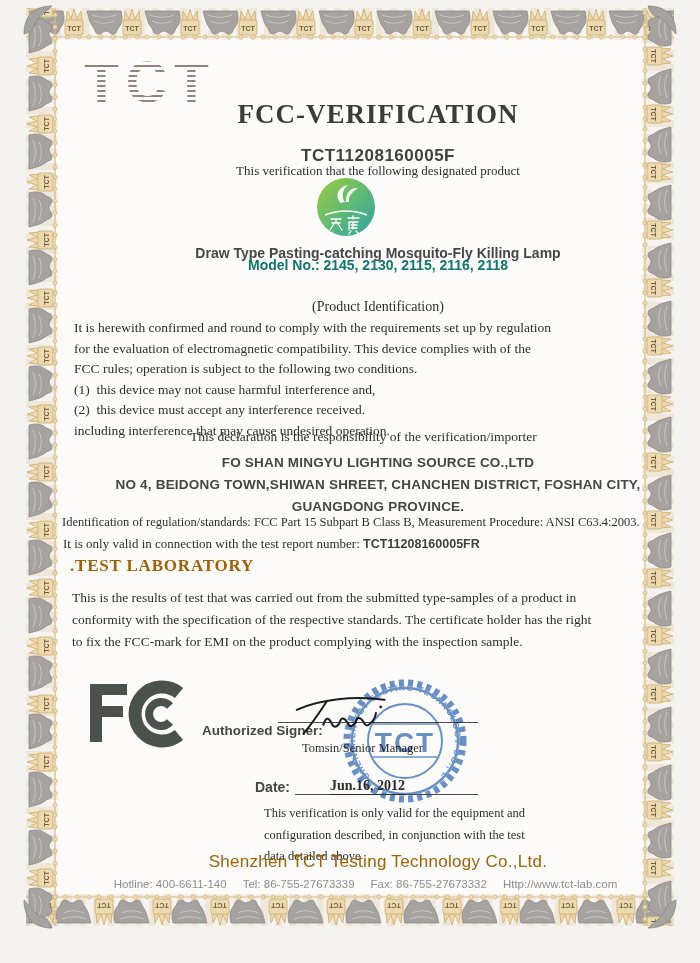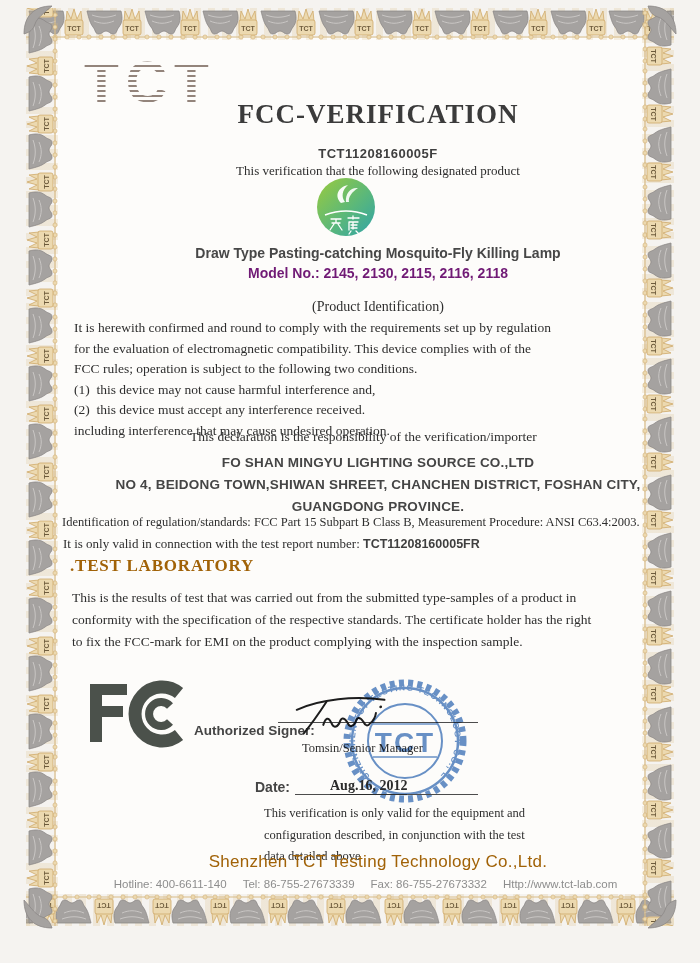--- a/index.html
+++ b/index.html
@@ -19,44 +19,44 @@
   .band svg { flex:0 0 auto; }
 
   
   .tct-logo { position:absolute; left:84px; top:50px; height:64px; }
   .tct-logo .word { font-family:"Liberation Sans", sans-serif; font-weight:bold; font-size:57px;
                     letter-spacing:7px; color:#93847b; line-height:64px; }
   .tct-logo .stripes { position:absolute; inset:0;
     background:repeating-linear-gradient(180deg, rgba(253,252,250,0) 0 2.5px, #fdfcfa 2.5px 5px); }
 
   .title { top:99px; font-weight:bold; font-size:27px; letter-spacing:1px; color:#3b3b3b; }
-  .certno { top:146px; font-weight:bold; font-size:13px; letter-spacing:.5px; color:#3f3f3f; }
+  .certno { top:146px; font-weight:bold; font-size:17px; letter-spacing:.5px; color:#3f3f3f; }
   .intro { top:163px; font-size:13px; }
 
   .brand-circle { position:absolute; left:317px; top:178px; width:58px; height:58px; border-radius:50%;
     background:linear-gradient(135deg,#9bcb3d 0%,#5cb879 55%,#2fa3a8 100%); }
 
   .product { top:245px; font-weight:bold; font-size:14px; color:#474747; }
-  .models  { top:265px; font-weight:bold; font-size:14px; color:#701a75; }
+  .models  { top:257px; font-weight:bold; font-size:14px; color:#0f766e; }
   .prodid  { top:299px; font-size:14px; }
 
   .bodyblock { left:74px; top:318px; width:556px; font-size:13.5px; line-height:20.5px; }
   .declaration { left:190px; top:429px; font-size:13.5px; }
 
   .mfg { font-weight:bold; font-size:13.5px; color:#454545; letter-spacing:.2px; }
   .regline { left:62px; top:515px; font-size:12.5px; white-space:nowrap; }
   .reportline { left:63px; top:536px; font-size:13px; white-space:nowrap; }
   .reportline b { font-family:"Liberation Sans", sans-serif; font-size:12.5px; color:#3f3f3f; }
 
   .labhead { left:70px; top:556px; font-weight:bold; font-size:17px; letter-spacing:.8px; color:#a16207; }
   .lablines { left:72px; top:587px; width:540px; font-size:13.5px; line-height:22px; }
 
   .rule { position:absolute; border-bottom:1.4px solid #4c4c4c; }
 
-  .signlabel { left:194px; top:723px; font-weight:bold; font-size:13.5px; color:#454545; }
+  .signlabel { left:202px; top:723px; font-weight:bold; font-size:13.5px; color:#454545; }
   .signername { left:302px; top:741px; font-size:12.5px; }
   .datelabel { left:255px; top:779px; font-weight:bold; font-size:14px; color:#454545; }
   .dateval  { left:330px; top:778px; font-weight:bold; font-size:14px; color:#2b2b2b; }
   .notes { left:264px; top:803px; font-size:12.5px; line-height:21.5px; }
 
   .footco { top:852px; font-size:17px; color:#a16207; letter-spacing:.3px; }
   .contact { position:absolute; left:56px; top:878px; width:619px; display:flex; justify-content:center; gap:16px;
              font-size:11.5px; color:#8d8d8d;text-align:center; }
 
   .stamp { position:absolute; left:341px; top:677px; opacity:.85; mix-blend-mode:multiply; }
@@ -897,21 +897,21 @@
     <text font-family="Liberation Sans, sans-serif" font-size="8.5" font-weight="bold" fill="#4e7fc0" letter-spacing="1.1">
       <textPath href="#stamp-ring-path">SHENZHEN TCT TESTING TECHNOLOGY CO., LTD</textPath>
     </text>
     <line x1="32" y1="47" x2="96" y2="47" stroke="#4e7fc0" stroke-width="1.5"></line>
     <line x1="32" y1="80" x2="96" y2="80" stroke="#4e7fc0" stroke-width="1.5"></line>
     <text x="64" y="75" text-anchor="middle" font-family="Liberation Sans, sans-serif" font-size="28" font-weight="bold" letter-spacing="2" fill="#4e7fc0">TCT</text>
   </svg>
 
   <div class="abs datelabel sans">Date:</div>
   <div class="rule" style="left:295px; top:794px; width:183px;"></div>
-  <div class="abs dateval" style="border-bottom:1.4px solid #2b2b2b;">Aug.16, 2012</div>
+  <div class="abs dateval" style="border-bottom:1.4px solid #2b2b2b;">Jun.16, 2012</div>
   <div class="abs notes">
     <div>This verification is only valid for the equipment and</div>
     <div>configuration described, in conjunction with the test</div>
     <div>data detailed above</div>
   </div>
 
   <div class="abs centered footco sans">Shenzhen TCT Testing Technology Co.,Ltd.</div>
   <div class="contact sans">
     <span>Hotline: 400-6611-140</span>
     <span>Tel: 86-755-27673339</span>

